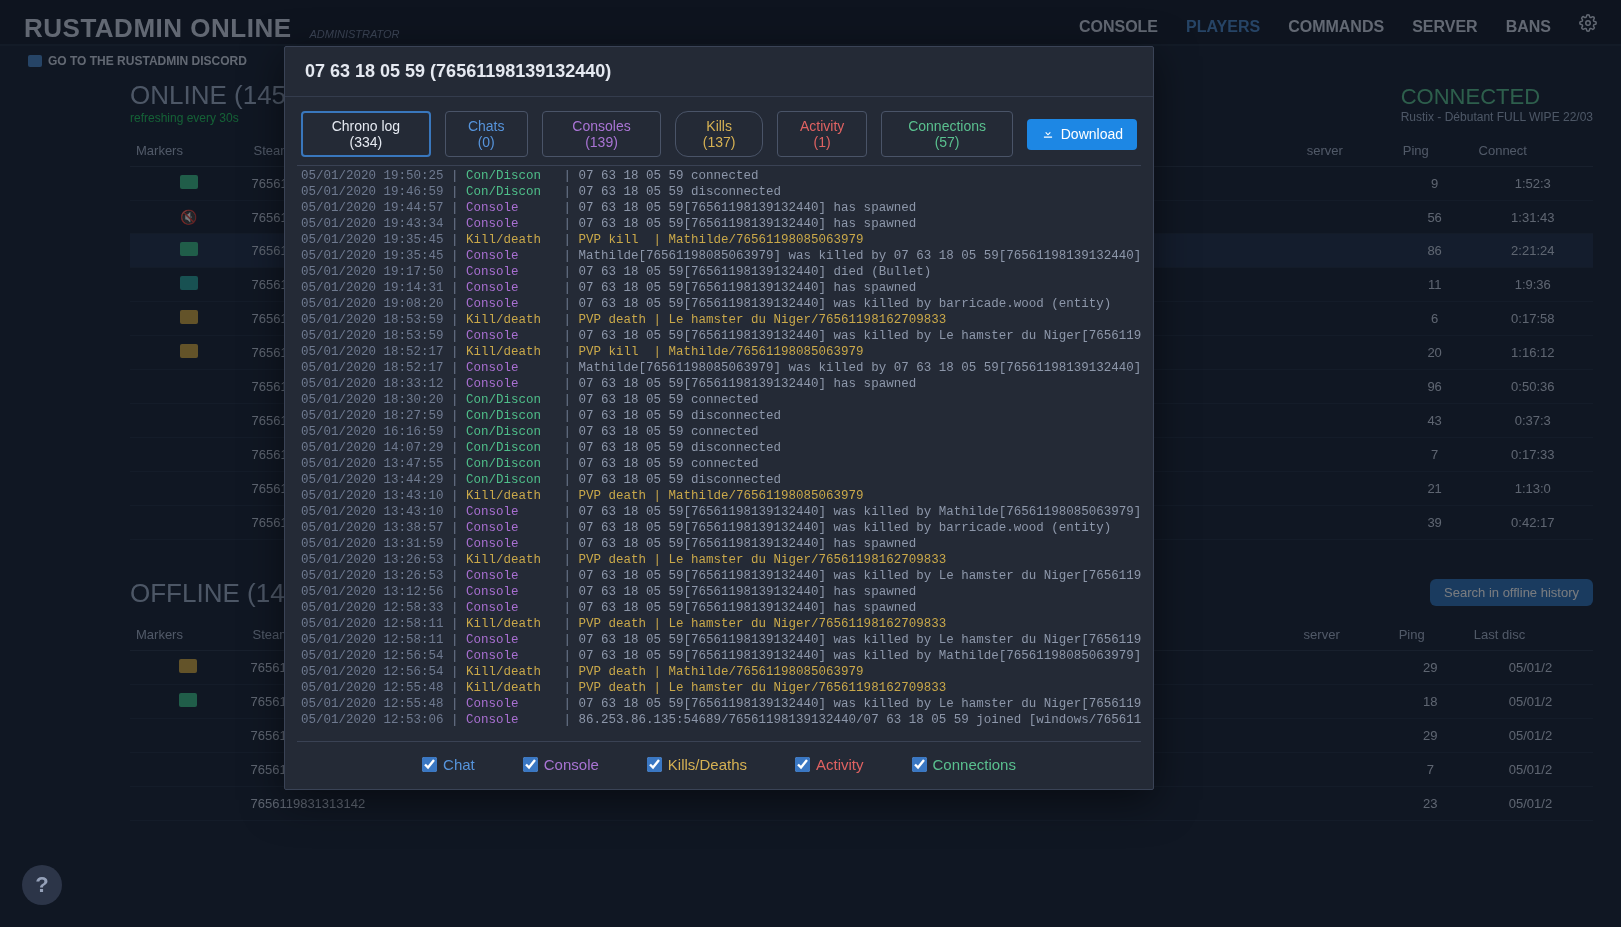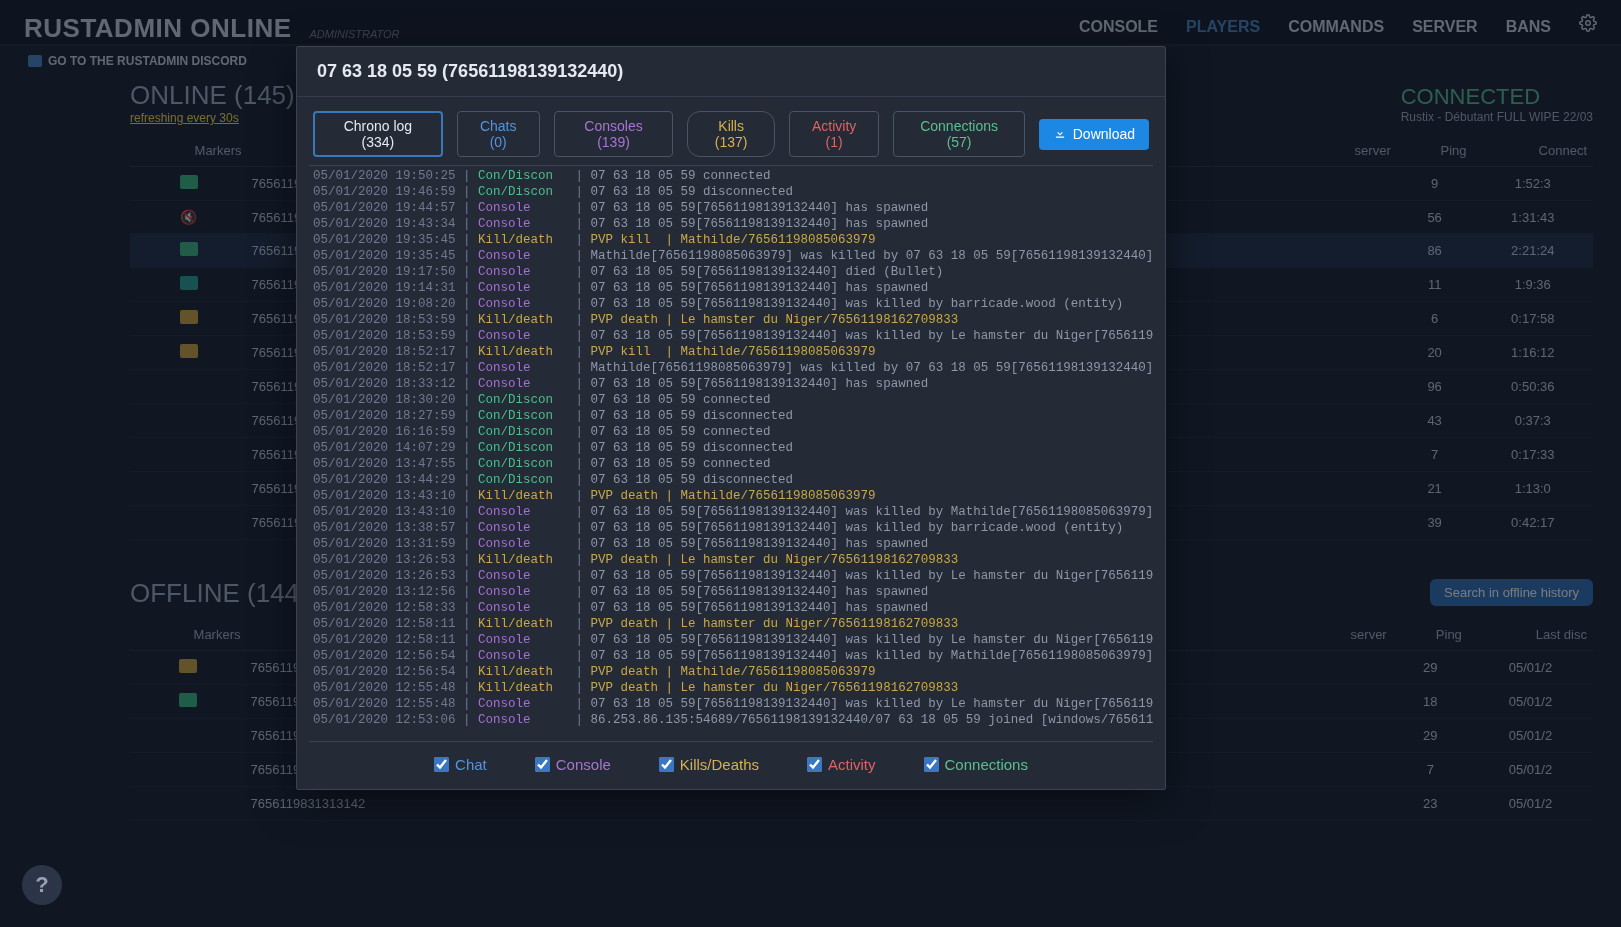--- a/index.html
+++ b/index.html
@@ -16,40 +16,40 @@
   .gear { margin: 0 0 8px 14px; color: #cfd6e4; }
 
   .discord-row { height: 30px; display: flex; align-items: center; padding: 0 28px; background: #1a2233; }
   .discord-link { color: #cfd6e4; font-size: 12px; font-weight: 600; display: flex; align-items: center; gap: 6px; cursor: pointer; }
   .discord-ico { width: 14px; height: 12px; background: #4a86c7; border-radius: 2px; display: inline-block; }
 
   
   .bg-panel { position: absolute; left: 130px; right: 28px; top: 80px; bottom: 20px; }
   .panel-header { display:flex; align-items: baseline; justify-content: space-between; margin-bottom: 10px; }
   .panel-title { font-size: 26px; font-weight: 300; color: #9fafc8; }
-  .panel-sub { font-size: 12px; color: #fde047; text-decoration: underline; }
+  .panel-sub { font-size: 12px; color: #22c55e; }
   .panel-right { }
   .connected { color: #5ac08f; font-size: 22px; font-weight: 400; }
   .server-line { font-size: 12px; color: #9fafc8; }
 
   table.player-table { width: 100%; border-collapse: collapse; font-size: 13px; color: #c5cee0; }
-  table.player-table th { text-align: right; font-weight: 500; color: #a7b3cb; padding: 8px 6px; border-bottom: 1px solid #2a3549; }
+  table.player-table th { text-align: left; font-weight: 500; color: #a7b3cb; padding: 8px 6px; border-bottom: 1px solid #2a3549; }
   table.player-table td { text-align: center; padding: 8px 6px; border-bottom: 1px solid #232d40; }
   table.player-table td.left { text-align: left; padding-left: 4px; }
   .marker { width: 18px; height: 14px; display: inline-block; border-radius: 2px; }
   .m-green { background: #3dbd87; } .m-teal { background:#2aa39c; } .m-yellow { background:#d1a742; } .m-none { background:transparent; }
   .row-hi { background: #223049; }
   .mute-ico { color:#6d7a93; font-size:14px; }
 
   .offline-block { margin-top: 38px; }
   .search-offline-btn { float:right; background:#2f71b8; color:#fff; border:none; padding:6px 14px; border-radius:6px; font-size:13px; cursor:pointer; margin-top:-2px;}
 
   
   .overlay { position: absolute; inset: 0; background: rgba(10,14,22,0.55); }
-  .modal { position: absolute; left: 296px; top: 46px; width: 870px; height: 744px; background: #242a36; border:1px solid #3a4356; box-shadow: 0 10px 40px rgba(0,0,0,0.5); border-radius: 2px; display:flex; flex-direction: column; }
+  .modal { position: absolute; left: 284px; top: 46px; width: 870px; height: 744px; background: #242a36; border:1px solid #3a4356; box-shadow: 0 10px 40px rgba(0,0,0,0.5); border-radius: 2px; display:flex; flex-direction: column; }
   .modal-title { padding: 14px 20px; font-size: 18px; font-weight: 700; color: #e5e9f1; border-bottom: 1px solid #343c4d; }
   .modal-tabs-row { display: flex; align-items: center; gap: 14px; padding: 14px 16px 8px 16px; }
   .tab-btn { border: 1px solid #4a5468; background: transparent; padding: 6px 12px; border-radius: 4px; font-size: 14px; font-weight: 500; cursor: pointer; }
   .tab-chrono { color:#e5e9f1; border-color:#3977bd; border-width:2px; padding:5px 11px;}
   .tab-chats { color:#5694dc; }
   .tab-consoles { color:#a974d4; }
   .tab-kills { color:#d6b153;border-radius:13px; }
   .tab-activity { color:#e06262; }
   .tab-connections { color:#5ac08f; }
   .dl-btn { margin-left:auto; background:#1d87e4; color:#fff; border:none; border-radius:4px; padding:7px 14px; font-size:14px; cursor:pointer; display:flex; align-items:center; gap:6px;}

